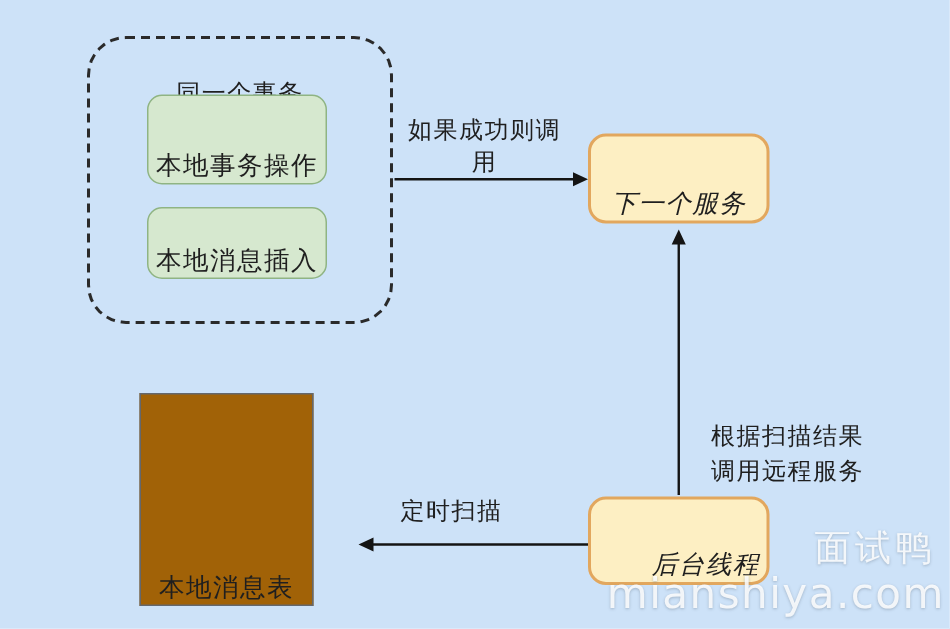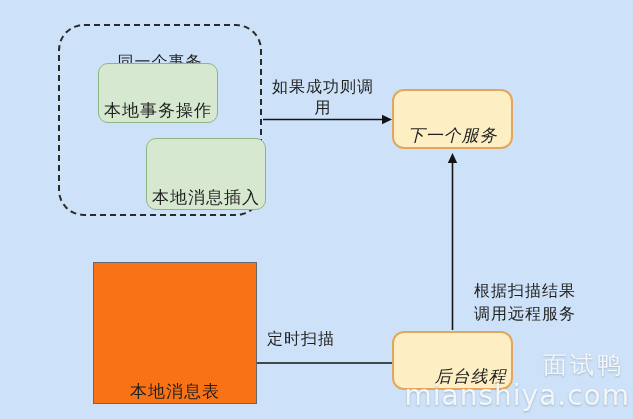--- a/index.html
+++ b/index.html
@@ -42,33 +42,33 @@
     font-size: 17px;
     color: #1f1f1f;
     letter-spacing: 1px;
   }
   .node-green {
     background: #d6e8cf;
     border: 1.5px solid #8fb483;
     border-radius: 10px;
   }
   .green-1 { left: 98px;  top: 63px;  width: 120px; height: 60px; }
-  .green-2 { left: 98px;  top: 138px; width: 120px; height: 72px; margin-left: 48px; }
+  .green-2 { left: 98px;  top: 138px; width: 120px; height: 48px; }
   .node-yellow {
     background: #fdefc3;
     border: 2px solid #e2a75e;
     border-radius: 12px;
     font-style: italic;
   }
   .next-service      { left: 392px; top: 89px;  width: 121px; height: 60px; }
   .background-thread { left: 392px; top: 331px; width: 121px; height: 59px; padding-left: 36px; }
   .node-table {
-    background: #f97316;
+    background: #a16207;
     border: 1.5px solid #64676c;
-    left: 93px; top: 262px; width: 164px; height: 142px;
+    left: 93px; top: 262px; width: 116px; height: 142px;
   }
   
   svg.arrows {
     position: absolute;
     left: 0; top: 0;
     width: 633px; height: 419px;
     pointer-events: none;
   }
   svg.arrows line    { stroke: #141414; stroke-width: 1.6; }
   svg.arrows polygon { fill: #141414; }
@@ -76,21 +76,21 @@
   .edge-label {
     position: absolute;
     font-size: 16px;
     color: #1f1f1f;
     letter-spacing: 1px;
     line-height: 21px;
     white-space: pre-line;
   }
   .label-success { left: 272px; top: 76px;  width: 102px; text-align: center; }
   .label-remote  { left: 474px; top: 279px; width: 110px; line-height: 23px; }
-  .label-scan    { left: 267px; top: 330px; font-family: Liberation Mono, monospace; }
+  .label-scan    { left: 267px; top: 330px; }
   
   .wm {
     position: absolute;
     color: rgba(255,255,255,0.85);
     text-shadow: 0 1px 2px rgba(105,120,138,0.45);
     pointer-events: none;
   }
   .wm-brand  { top: 349px; right: 9px;  font-size: 24px; letter-spacing: 3px; }
   .wm-domain { top: 379px; right: 3px;  font-size: 28px; letter-spacing: 1px; }
 </style>

